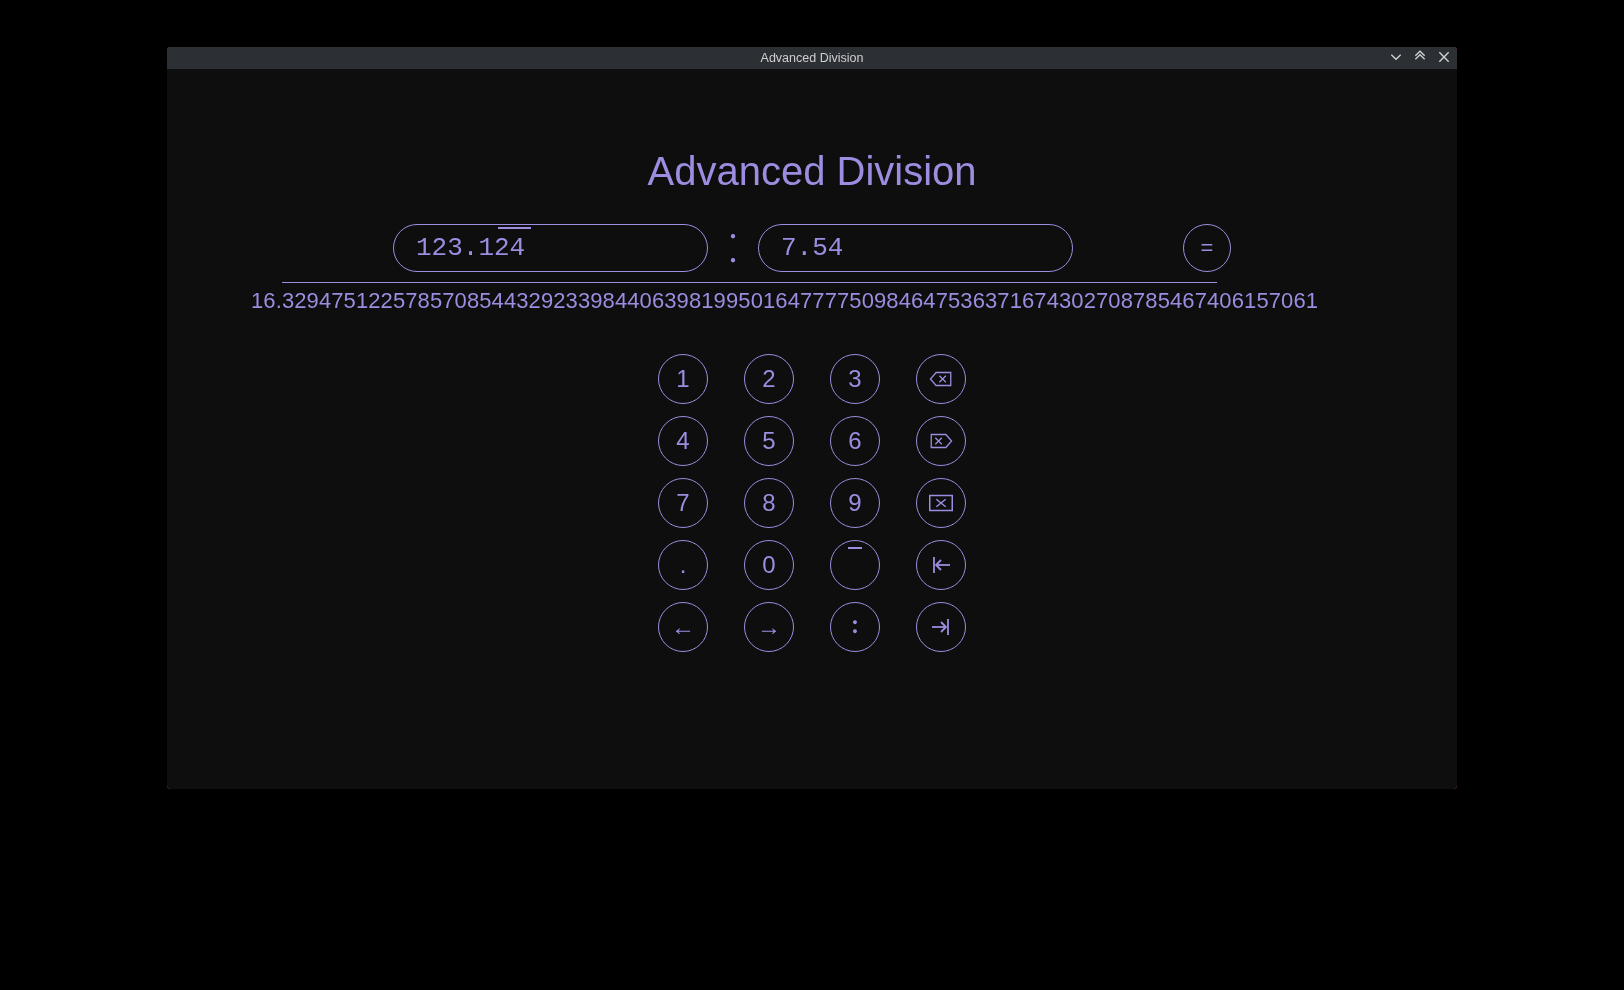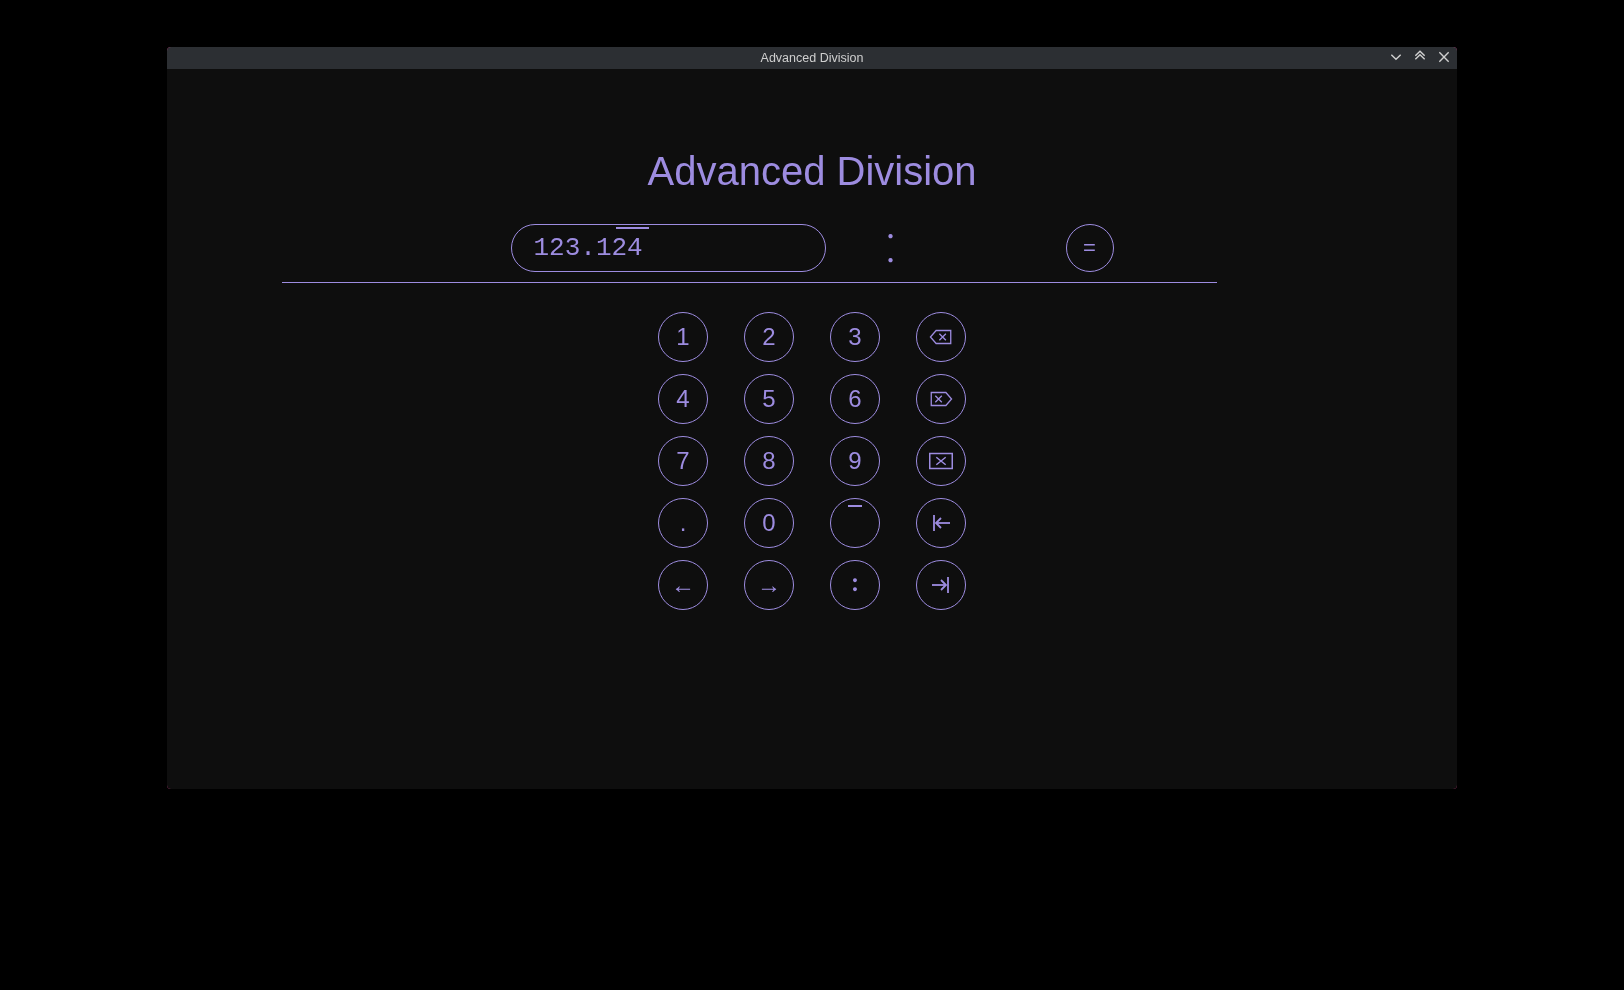--- a/index.html
+++ b/index.html
@@ -56,21 +56,20 @@
     text-align: center;
     color: #9d8ce0;
     font-size: 40px;
     font-weight: 400;
     margin-bottom: 30px;
   }
   .row-inputs {
     display: flex;
     align-items: center;
     justify-content: center;
-    gap: 40px;
     padding: 0 90px;
     position: relative;
   }
   .pill {
     width: 315px;
     height: 48px;
     border: 1.5px solid #9d8ce0;
     border-radius: 24px;
     background: transparent;
     color: #9d8ce0;
@@ -195,25 +194,29 @@
     <h1 class="heading">Advanced Division</h1>
 
     <div class="row-inputs">
       <div class="field-wrap">
         <div class="overline" style="left:105px;width:33px"></div>
         <input class="pill" value="123.124" style="">
       </div>
       <div class="colon-sep">
         <span class="d">●</span><br><span class="d">●</span>
       </div>
+      <div class="field-wrap">
+        <input class="pill" value="7.54" style="">
+      </div>
       <button class="equals-btn">=</button>
     </div>
 
     <div class="result-row">
       <div class="underline"></div>
+      <div class="result-text">16.329475122578570854432923398440639819950164777750984647536371674302708785467406157061</div>
     </div>
 
     <div class="keypad">
       <button class="kbtn">1</button>
       <button class="kbtn">2</button>
       <button class="kbtn">3</button>
       <button class="kbtn">
         <svg viewBox="0 0 32 24" fill="none" stroke="#9d8ce0" stroke-width="1.6">
           <path d="M10 4 L28 4 L28 20 L10 20 L3 12 Z"></path>
           <path d="M14 8 L22 16 M22 8 L14 16"></path>

